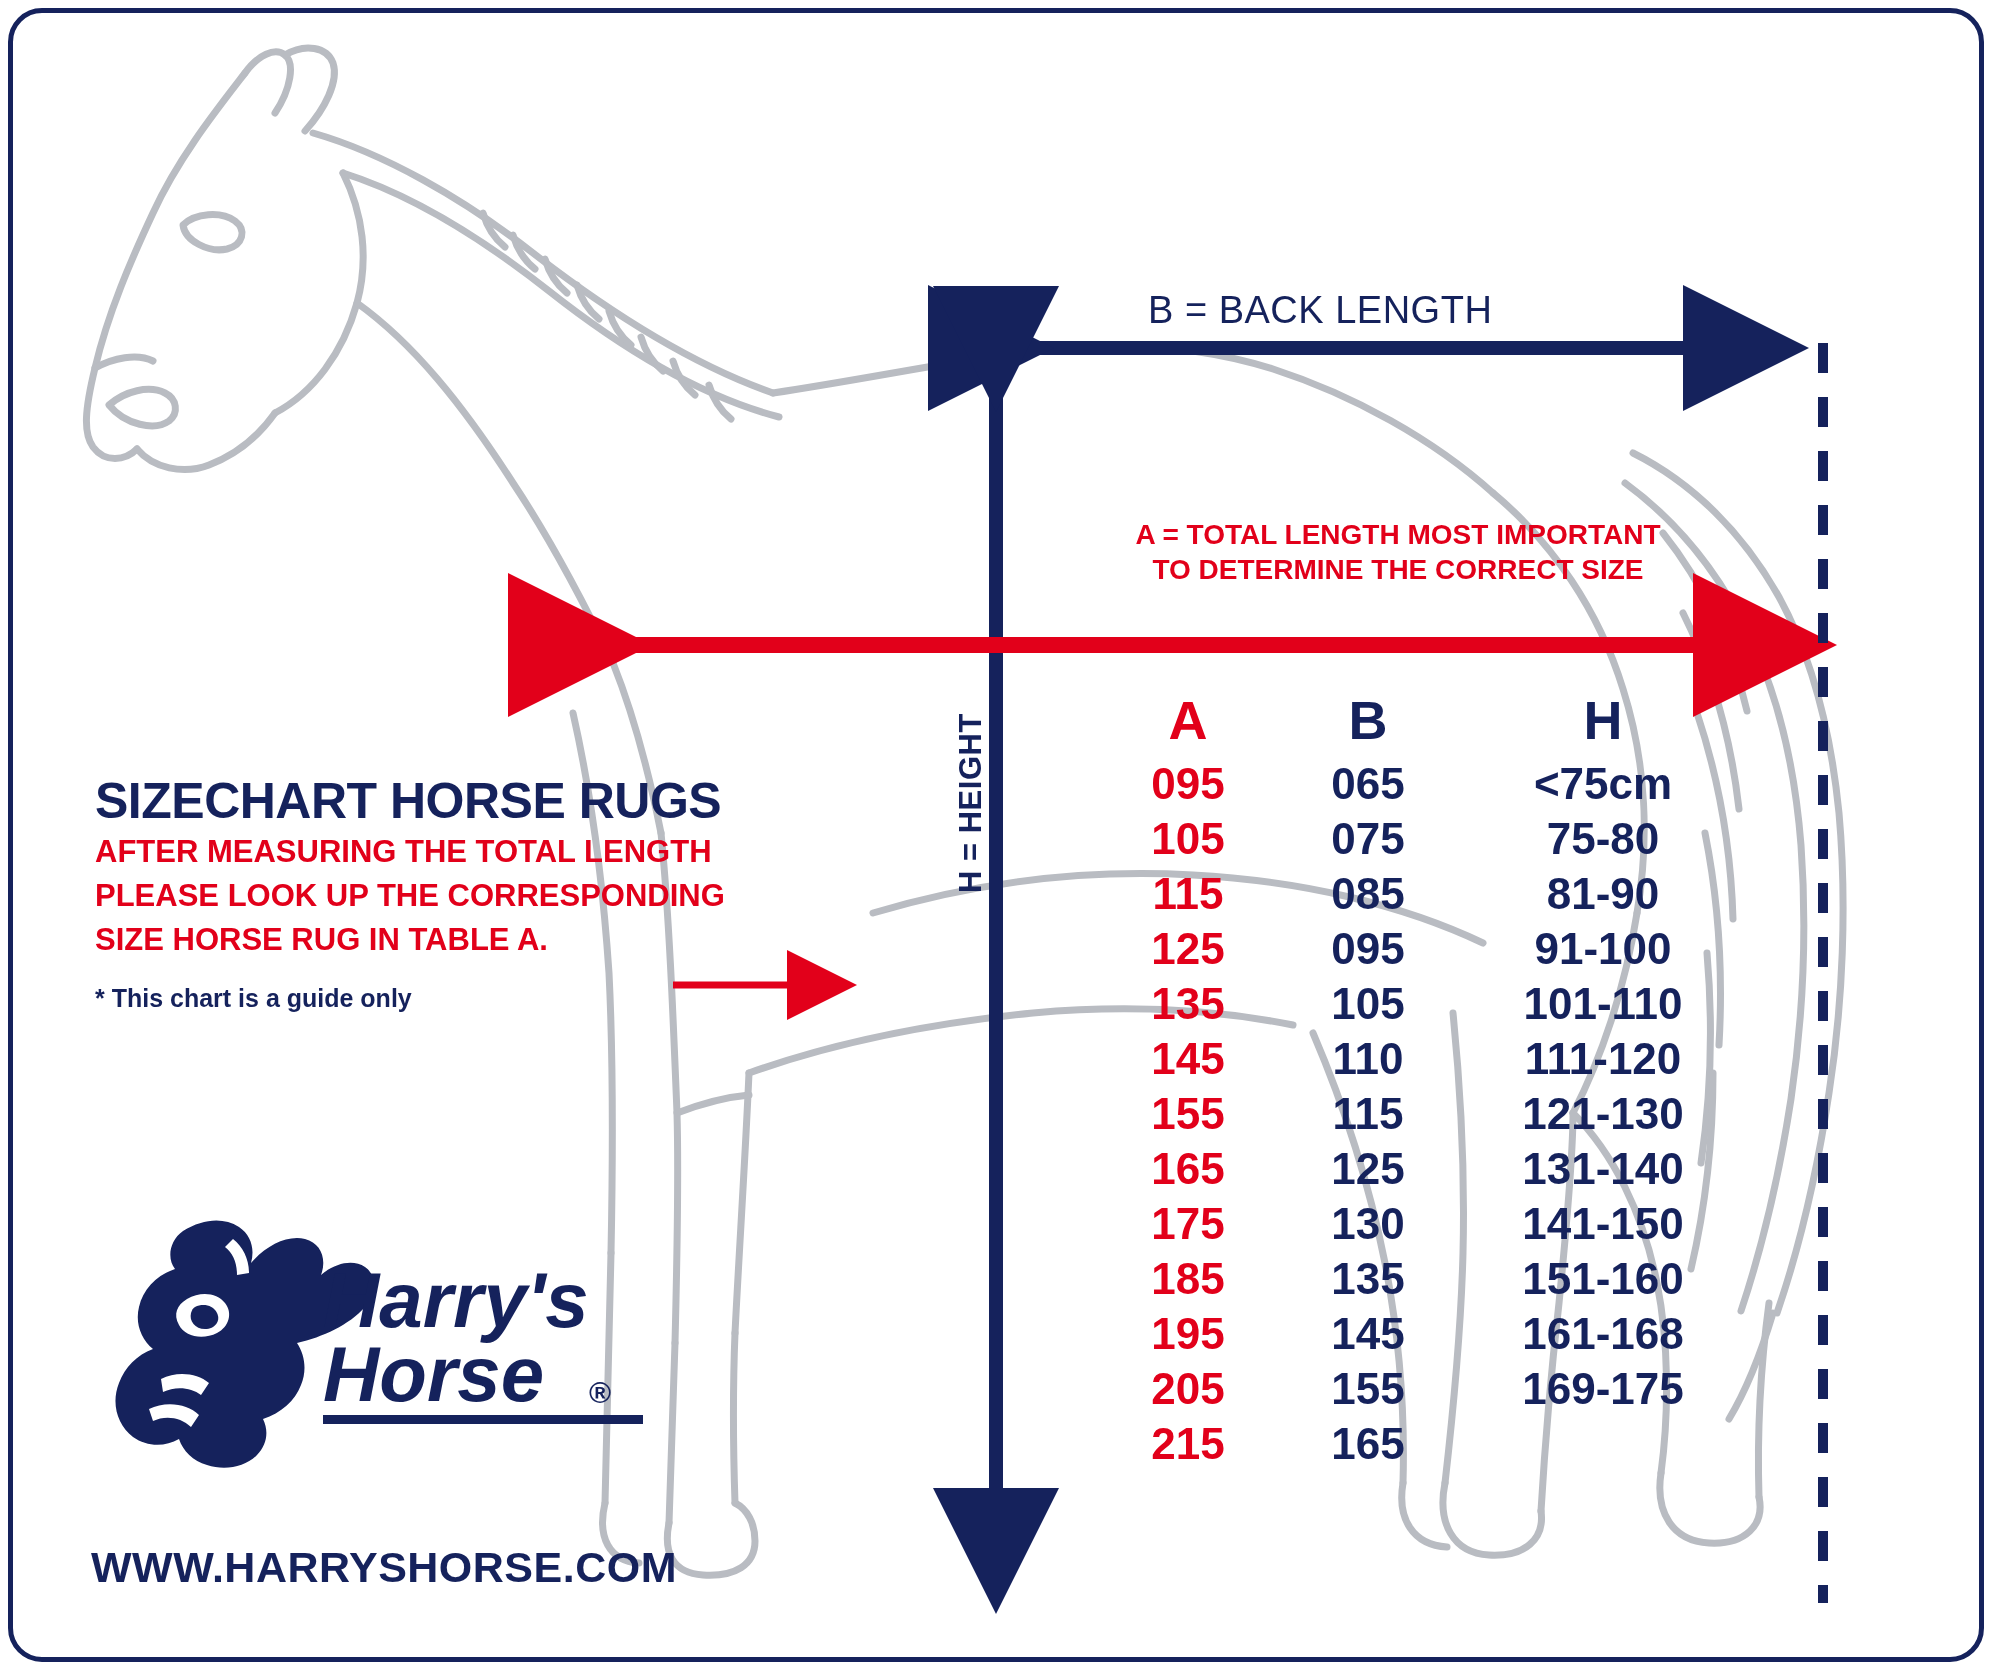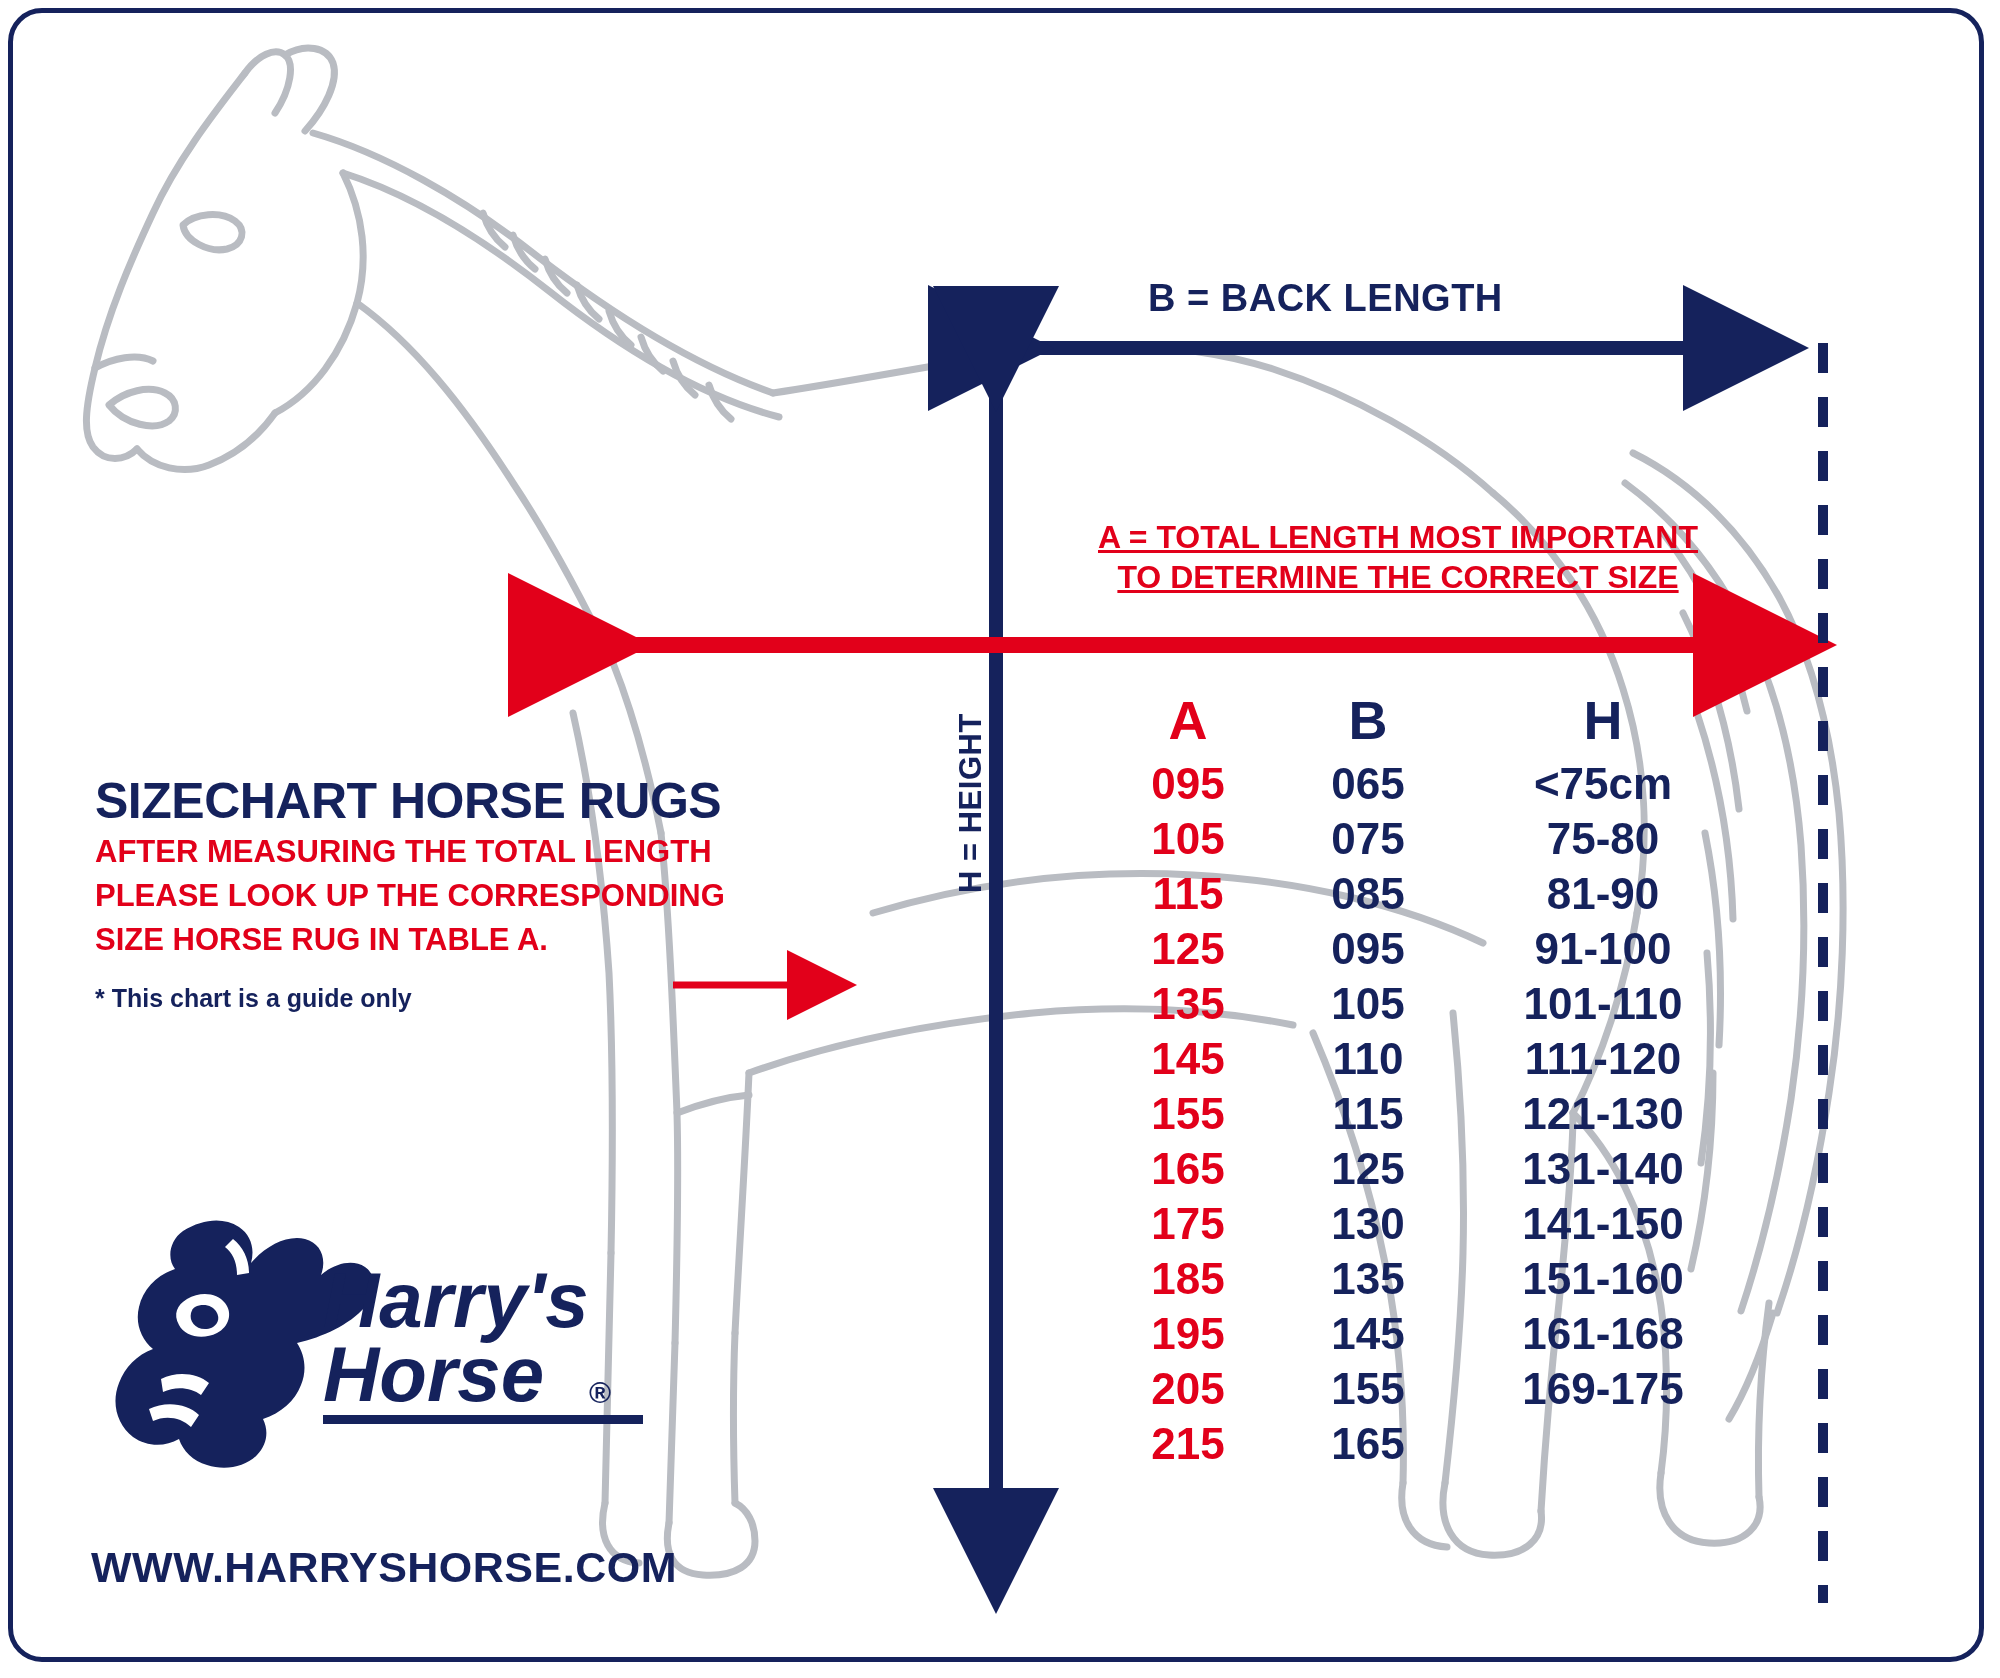--- a/index.html
+++ b/index.html
@@ -34,38 +34,37 @@
     left: 0;
     top: 0;
     width: 1976px;
     height: 1654px;
     pointer-events: none;
   }
   
   .label-b {
     position: absolute;
     left: 1135px;
-    top: 264px;
+    top: 276px;
     font-size: 38px;
-    font-weight: bold;
+    font-weight: normal;
     color: #15225c;
     letter-spacing: 0.5px;
     white-space: nowrap;
   }
   .label-a {
     position: absolute;
     left: 990px;
     top: 505px;
     width: 790px;
     text-align: center;
-    font-size: 32px;
+    font-size: 28px;
     font-weight: bold;
     color: #e2001a;
     line-height: 1.24;
-    text-decoration: underline;
   }
   .label-h {
     position: absolute;
     left: 940px;
     top: 880px;
     font-size: 31px;
     font-weight: bold;
     color: #15225c;
     letter-spacing: 0.5px;
     transform: rotate(-90deg);

